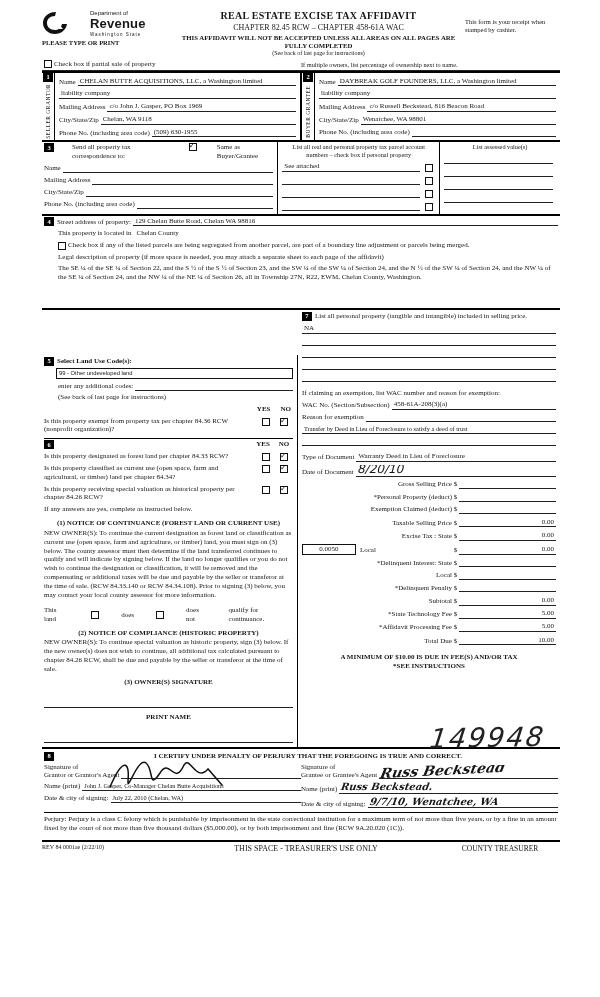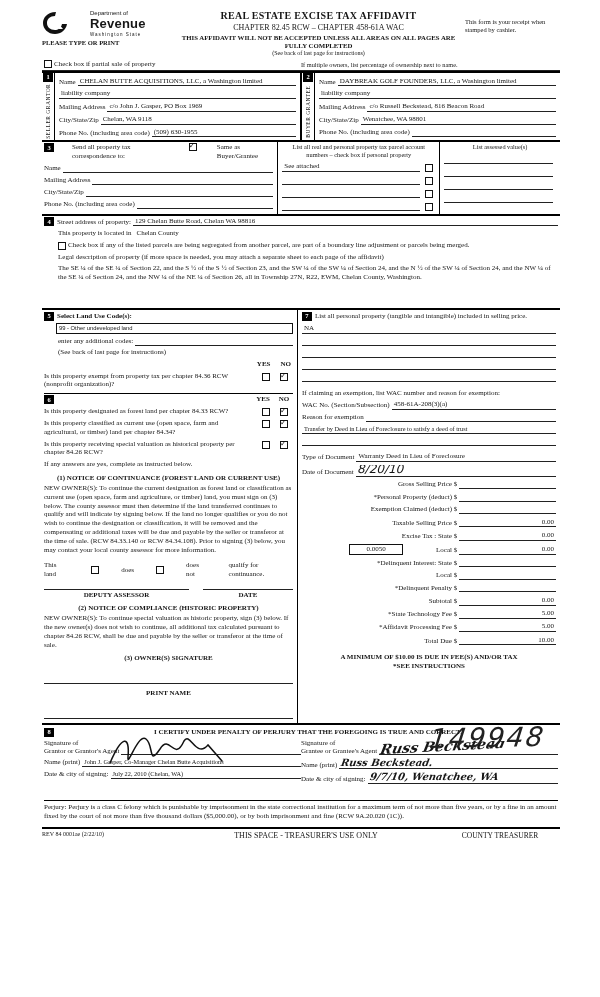--- a/index.html
+++ b/index.html
@@ -43,21 +43,21 @@
   .parcel-row{display:flex;align-items:flex-end;margin-top:4px;}
   .parcel-row .fill{margin-right:3px;}
   .s3-hdr{font-size:6.3px;text-align:center;line-height:1.15;}
   
   .sec4{border-top:2px solid #000;padding:1px 2px 4px 2px;}
   .s4-top{display:flex;align-items:flex-end;}
   .indent{margin-left:14px;}
   .legal{margin:2px 0 0 14px;line-height:1.3;}
   
   .cols{display:flex;border-top:2px solid #000;}
-  .col-l{width:49.5%;border-right:1px solid #000;padding:0 4px 4px 2px;}
+  .col-l{width:49.5%;border-right:1px solid #000;padding:0 4px 4px 2px;margin-top:45px;}
   .col-r{width:50.5%;padding:0 4px 4px 4px;}
   .sec-head{display:flex;align-items:center;gap:3px;margin-top:2px;}
   .codebox{border:1px solid #111;font-size:5.8px;padding:1px 2px;margin:2px 0 0 12px;font-family:"Liberation Sans",sans-serif;}
   .yn-head{display:flex;justify-content:flex-end;gap:10px;font-weight:bold;margin-top:3px;padding-right:2px;}
   .q-row{display:flex;align-items:flex-start;margin-top:3px;}
   .q-txt{flex:1;padding-right:4px;}
   .q-cell{width:18px;display:flex;justify-content:center;flex:0 0 auto;padding-top:1px;}
   .notice-t{font-weight:bold;text-align:center;margin-top:5px;}
   .notice-b{margin-top:1px;line-height:1.28;}
   .cont-line{display:flex;align-items:center;gap:20px;margin-top:6px;}
@@ -71,21 +71,21 @@
   .fee-d{width:7px;text-align:center;flex:0 0 auto;}
   .fee-fill{flex:1;border-bottom:1px solid #222;text-align:right;padding:0 2px;min-height:8px;}
   .ratebox{border:1px solid #111;width:52px;text-align:center;margin-right:4px;flex:0 0 auto;}
   
   .sec8{border-top:2px solid #000;padding:3px 2px 2px 2px;}
   .certify{display:flex;align-items:center;gap:4px;}
   .certify .t{flex:1;text-align:center;font-weight:bold;font-size:7px;}
   .sigcols{display:flex;margin-top:2px;}
   .sigcol{flex:1;position:relative;}
   .sig-label{line-height:1.15;}
-  .perjury{border-top:1px solid #000;margin-top:16px;padding-top:2px;line-height:1.3;}
+  .perjury{border-top:1px solid #000;margin-top:4px;padding-top:2px;line-height:1.3;}
   .g-scribble{position:absolute;left:60px;top:-6px;pointer-events:none;}
   .hand-sig{font-family:"DejaVu Serif",serif;font-style:italic;font-weight:bold;font-size:14px;transform:skewX(-14deg) rotate(-3deg);display:inline-block;line-height:.8;}
   .hand-md{font-family:"DejaVu Serif",serif;font-style:italic;font-weight:bold;font-size:10px;transform:skewX(-10deg);display:inline-block;line-height:.9;}
   .hand-date{font-family:"DejaVu Sans",sans-serif;font-style:italic;font-size:12px;transform:skewX(-5deg);display:inline-block;line-height:.8;}
   
   .footer{display:flex;align-items:flex-start;margin-top:4px;}
   .f-left{width:130px;font-size:6px;}
   .f-mid{flex:1;text-align:center;font-size:8px;}
   .f-right{width:120px;text-align:center;font-size:7.5px;}
   .stamp{position:absolute;left:430px;top:722px;font-family:"DejaVu Sans",sans-serif;font-size:27px;font-style:italic;letter-spacing:2px;transform:skewX(-8deg) rotate(-1deg);color:#222;}
@@ -340,24 +340,20 @@
 
       <div class="cont-line">
         <span>This land</span>
         <span class="cb"></span>
         <span>does</span>
         <span class="cb"></span>
         <span>does not</span>
         <span>qualify for continuance.</span>
       </div>
 
-      <div class="sig2">
-        <div>DEPUTY ASSESSOR</div>
-        <div style="flex:0 0 90px;">DATE</div>
-      </div>
 
       <div class="notice-t">(2) NOTICE OF COMPLIANCE (HISTORIC PROPERTY)</div>
       <div class="notice-b">NEW OWNER(S): To continue special valuation as historic property, sign (3) below. If the new owner(s) does not wish to continue, all additional tax calculated pursuant to chapter 84.26 RCW, shall be due and payable by the seller or transferor at the time of sale.</div>
 
       <div class="notice-t" style="margin-top:4px;">(3) OWNER(S) SIGNATURE</div>
       <div class="ownsig"></div>
       <div class="notice-t" style="margin-top:5px;">PRINT NAME</div>
       <div class="prname"></div>
     </div>
 
@@ -426,21 +422,21 @@
           <span class="fee-lbl">Taxable Selling Price</span>
           <span class="fee-d">$</span>
           <span class="fee-fill">0.00</span>
         </div>
       <div class="fee-row">
           <span class="fee-lbl">Excise Tax : State</span>
           <span class="fee-d">$</span>
           <span class="fee-fill">0.00</span>
         </div>
       <div class="fee-row">
-        <span class="fee-lbl" style="display:flex;justify-content:flex-end;align-items:flex-end;gap:29px;">
+        <span class="fee-lbl" style="display:flex;align-items:flex-end;">
           <span class="ratebox">0.0050</span>
           <span>Local</span>
         </span>
         <span class="fee-d">$</span>
           <span class="fee-fill">0.00</span>
       </div>
       <div class="fee-row">
           <span class="fee-lbl">*Delinquent Interest: State</span>
           <span class="fee-d">$</span>
           <span class="fee-fill"></span>

